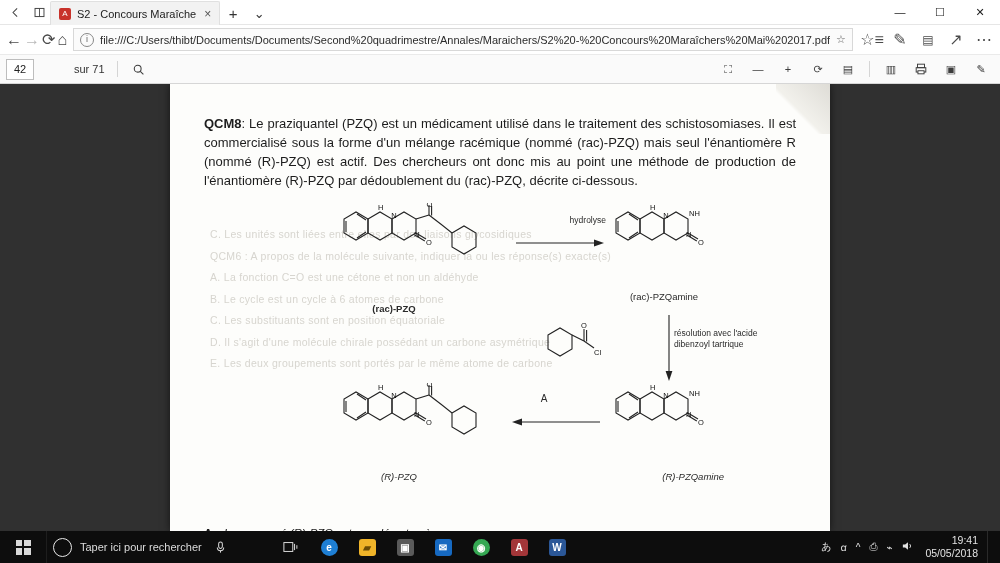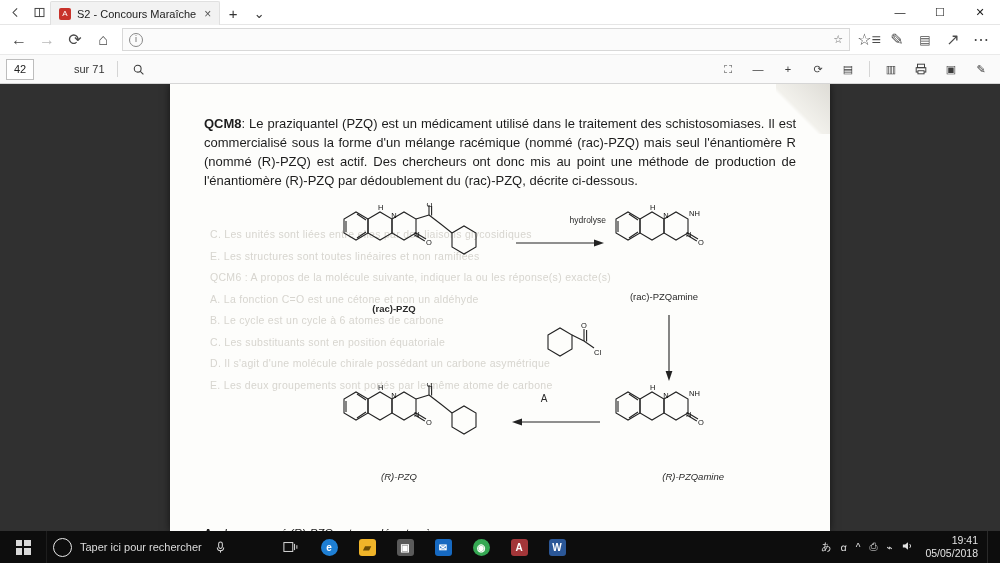--- a/index.html
+++ b/index.html
@@ -297,20 +297,21 @@
   </div>
 
   <div class="addressbar">
     <div class="nav-btn">←</div>
     <div class="nav-btn disabled">→</div>
     <div class="nav-btn">⟳</div>
     <div class="nav-btn">⌂</div>
 
     <div class="urlbox">
       <span class="info-ic">i</span>
+      <span class="url-text">file:///C:/Users/thibt/Documents/Documents/Second%20quadrimestre/Annales/Maraichers/S2%20-%20Concours%20Maraîchers%20Mai%202017.pdf</span>
       <span style="margin-left:auto; color:#6a6a6a;">☆</span>
     </div>
 
     <div class="addr-right">
       <div class="nav-btn">☆≡</div>
       <div class="nav-btn">✎</div>
       <div class="nav-btn" style="font-size:12px;">▤</div>
       <div class="nav-btn">↗</div>
       <div class="nav-btn">⋯</div>
     </div>
@@ -343,21 +344,20 @@
     </div>
     <div class="tb-btn">▣</div>
     <div class="tb-btn">✎</div>
   </div>
 
   <div class="viewport">
     <div class="page">
 
       <div class="ghost">
         <div>C.  Les unités sont liées entre elles par des liaisons glycosidiques</div>
-        <div>E.  Les structures sont toutes linéaires et non ramifiées</div>
         <div></div>
         <div>QCM6 : A propos de la molécule suivante, indiquer la ou les réponse(s) exacte(s)</div>
         <div></div>
         <div>A.  La fonction C=O est une cétone et non un aldéhyde</div>
         <div>B.  Le cycle est un cycle à 6 atomes de carbone</div>
         <div>C.  Les substituants sont en position équatoriale</div>
         <div>D.  Il s'agit d'une molécule chirale possédant un carbone asymétrique</div>
         <div>E.  Les deux groupements sont portés par le même atome de carbone</div>
         <div></div>
       </div>
@@ -431,20 +431,24 @@
           </g>
         </svg>
         <div class="cap" style="left:400px; top:88px;">
           <span>(rac)-PZQamine</span>
         </div>
 
         <svg class="mol" style="left:455px; top:110px;" width="20" height="70" viewBox="0 0 20 70">
           <line x1="10" y1="2" x2="10" y2="60" stroke="#222" stroke-width="1.1"></line>
           <polygon points="10,68 6.6,58 13.4,58" fill="#222"></polygon>
         </svg>
+        <div class="arrowlbl" style="left:470px; top:125px; width:150px; text-align:left;">
+          <div>résolution avec l'acide</div>
+          <div>dibenzoyl tartrique</div>
+        </div>
 
         <svg class="mol" style="left:402px; top:180px;" width="120" height="85" viewBox="0 0 120 85">
           <g fill="none" stroke="#222" stroke-width="1.1">
             <polygon points="10,30 10,16 22,9 34,16 34,30 22,37"></polygon>
             <line x1="12" y1="29" x2="12" y2="18"></line>
             <line x1="23" y1="11" x2="32" y2="17"></line>
             <line x1="32" y1="29" x2="23" y2="35"></line>
             <polygon points="34,16 46,9 58,16 58,30 46,37 34,30"></polygon>
             <polygon points="58,16 70,9 82,16 82,30 70,37 58,30"></polygon>
             <line x1="82" y1="30" x2="92" y2="36"></line>

